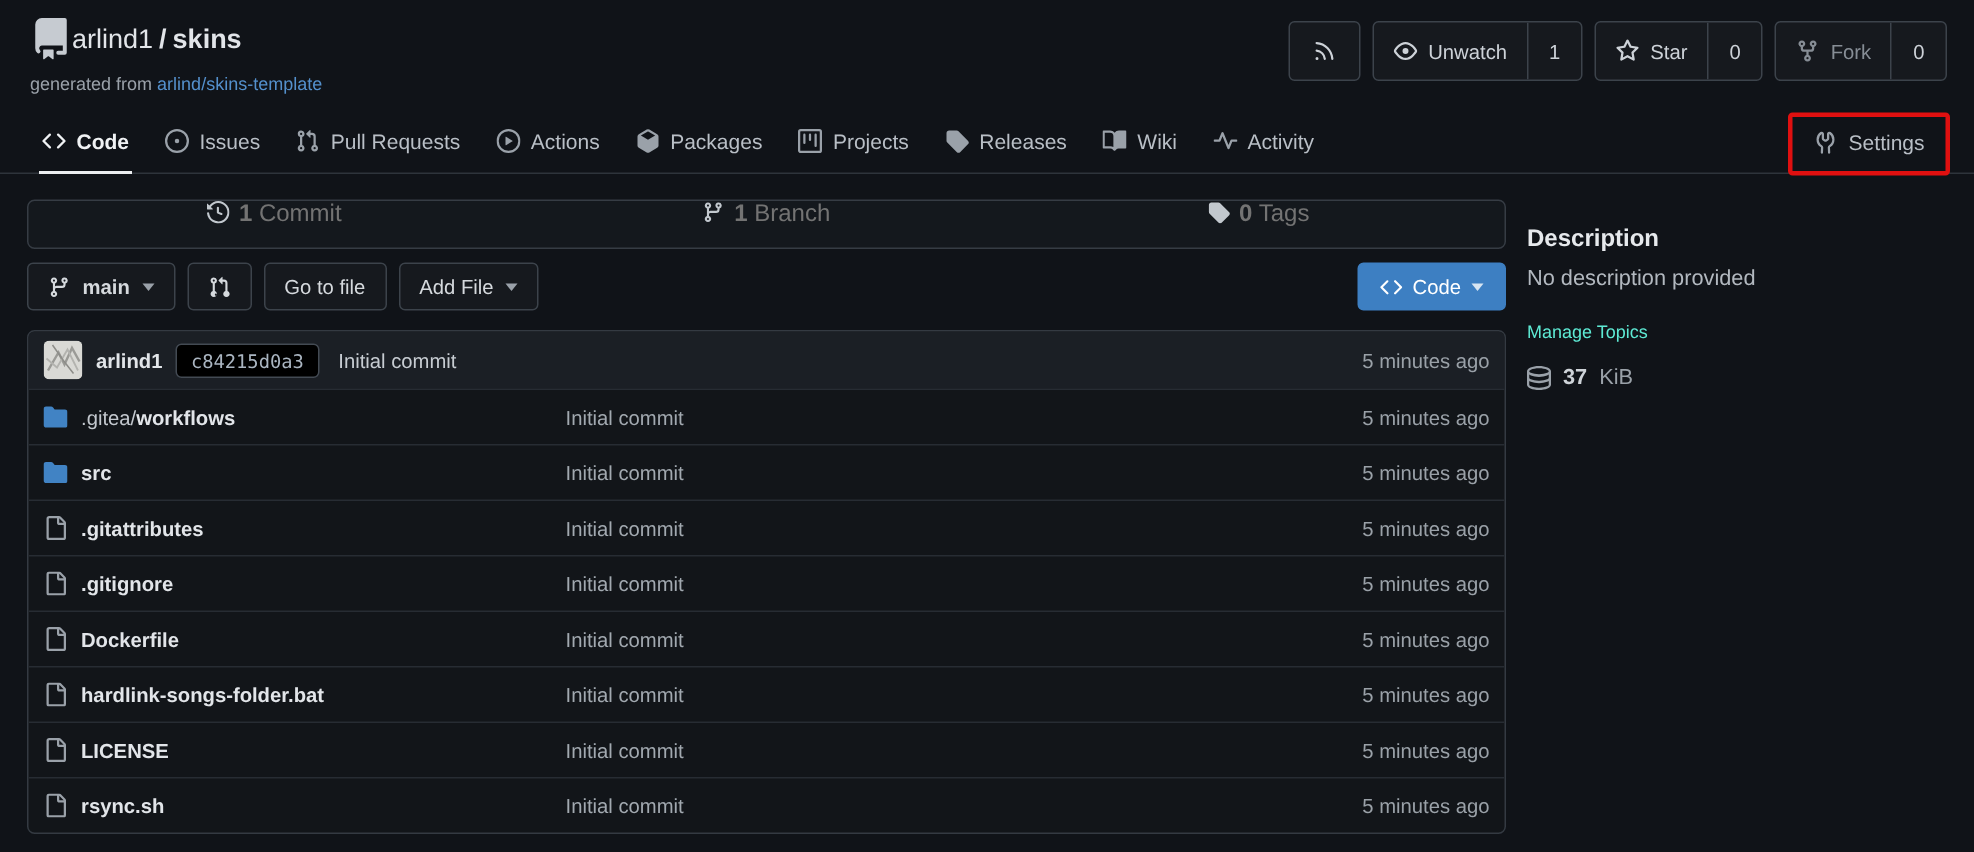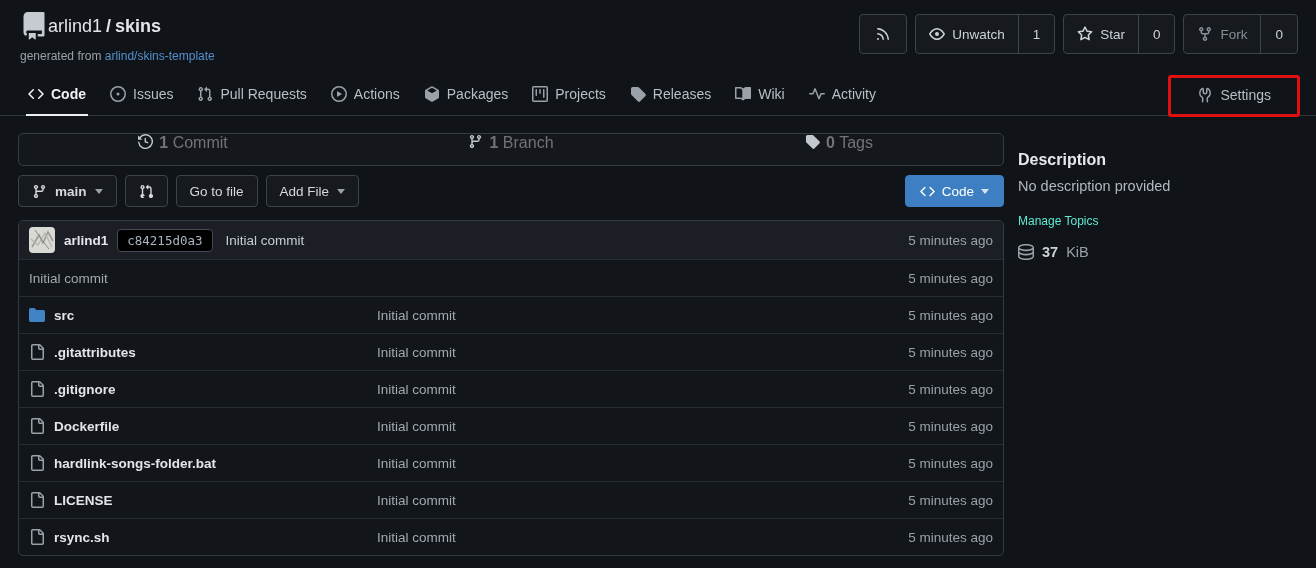--- a/index.html
+++ b/index.html
@@ -33,21 +33,21 @@
   .btn-seg.muted { color:#868d95; }
   .icon-btn { width:46px; justify-content:center; }
 
   
   .nav { display:flex; align-items:flex-end; padding:0 16px; margin-top:12px; border-bottom:1px solid #2e343b; }
   .tab { display:flex; align-items:center; gap:7px; padding:11px 12px 13px 12px; color:#b9bfc6; font-size:14px; cursor:pointer; position:relative; }
   .tab .t-ico { color:#9aa1a9; }
   .tab.active { color:#f0f2f4; font-weight:700; }
   .tab.active .t-ico { color:#f0f2f4; }
   .tab.active::after { content:""; position:absolute; left:10px; right:10px; bottom:-1px; height:2px; background:#eceef0; }
-  .settings-wrap { margin-left:auto; border:3px solid #e01010; border-radius:3px; padding:1px 16px; margin-bottom:-2px; }
+  .settings-wrap { margin-left:auto; border:3px solid #e01010; border-radius:3px; padding:1px 4px; margin-bottom:-2px; }
   .settings-wrap .tab { padding:8px 10px 10px 10px; }
 
   
   .main { display:flex; gap:14px; padding:17px 18px 0 18px; align-items:flex-start; }
   .left-col { flex:1; min-width:0; }
   .sidebar { width:280px; flex:0 0 280px; }
 
   
   .stats { display:flex; height:33px; border:1px solid #363c44; border-radius:5px; background:#14181d; }
   .stat { flex:1; display:flex; align-items:flex-start; justify-content:center; gap:6px; color:#737373; font-size:16px; cursor:pointer; }
@@ -322,20 +322,28 @@
               <path d="M6 3 L13 13 L20 22" stroke="#8d8d89" stroke-width="1" fill="none"></path>
             </svg>
         </span>
         <span class="commit-author">arlind1</span>
         <span class="hash-pill">c84215d0a3</span>
         <span class="commit-msg">Initial commit</span>
         <span class="commit-time">5 minutes ago</span>
       </div>
 
       <div class="frow">
+        <span class="fname">
+          <span class="f-ico folder-ico">
+              <svg width="16" height="16" viewBox="0 0 16 16" fill="currentColor">
+                <path d="M1.75 1A1.75 1.75 0 0 0 0 2.75v10.5C0 14.216.784 15 1.75 15h12.5A1.75 1.75 0 0 0 16 13.25v-8.5A1.75 1.75 0 0 0 14.25 3H7.5a.25.25 0 0 1-.2-.1l-.9-1.2C6.07 1.26 5.55 1 5 1H1.75Z"></path>
+              </svg>
+            </span>
+          <span><span class="nm-prefix">.gitea/</span><span class="nm">workflows</span></span>
+        </span>
         <span class="fmsg">Initial commit</span>
         <span class="ftime">5 minutes ago</span>
       </div>
 
       <div class="frow">
         <span class="fname">
           <span class="f-ico folder-ico">
               <svg width="16" height="16" viewBox="0 0 16 16" fill="currentColor">
                 <path d="M1.75 1A1.75 1.75 0 0 0 0 2.75v10.5C0 14.216.784 15 1.75 15h12.5A1.75 1.75 0 0 0 16 13.25v-8.5A1.75 1.75 0 0 0 14.25 3H7.5a.25.25 0 0 1-.2-.1l-.9-1.2C6.07 1.26 5.55 1 5 1H1.75Z"></path>
               </svg>

